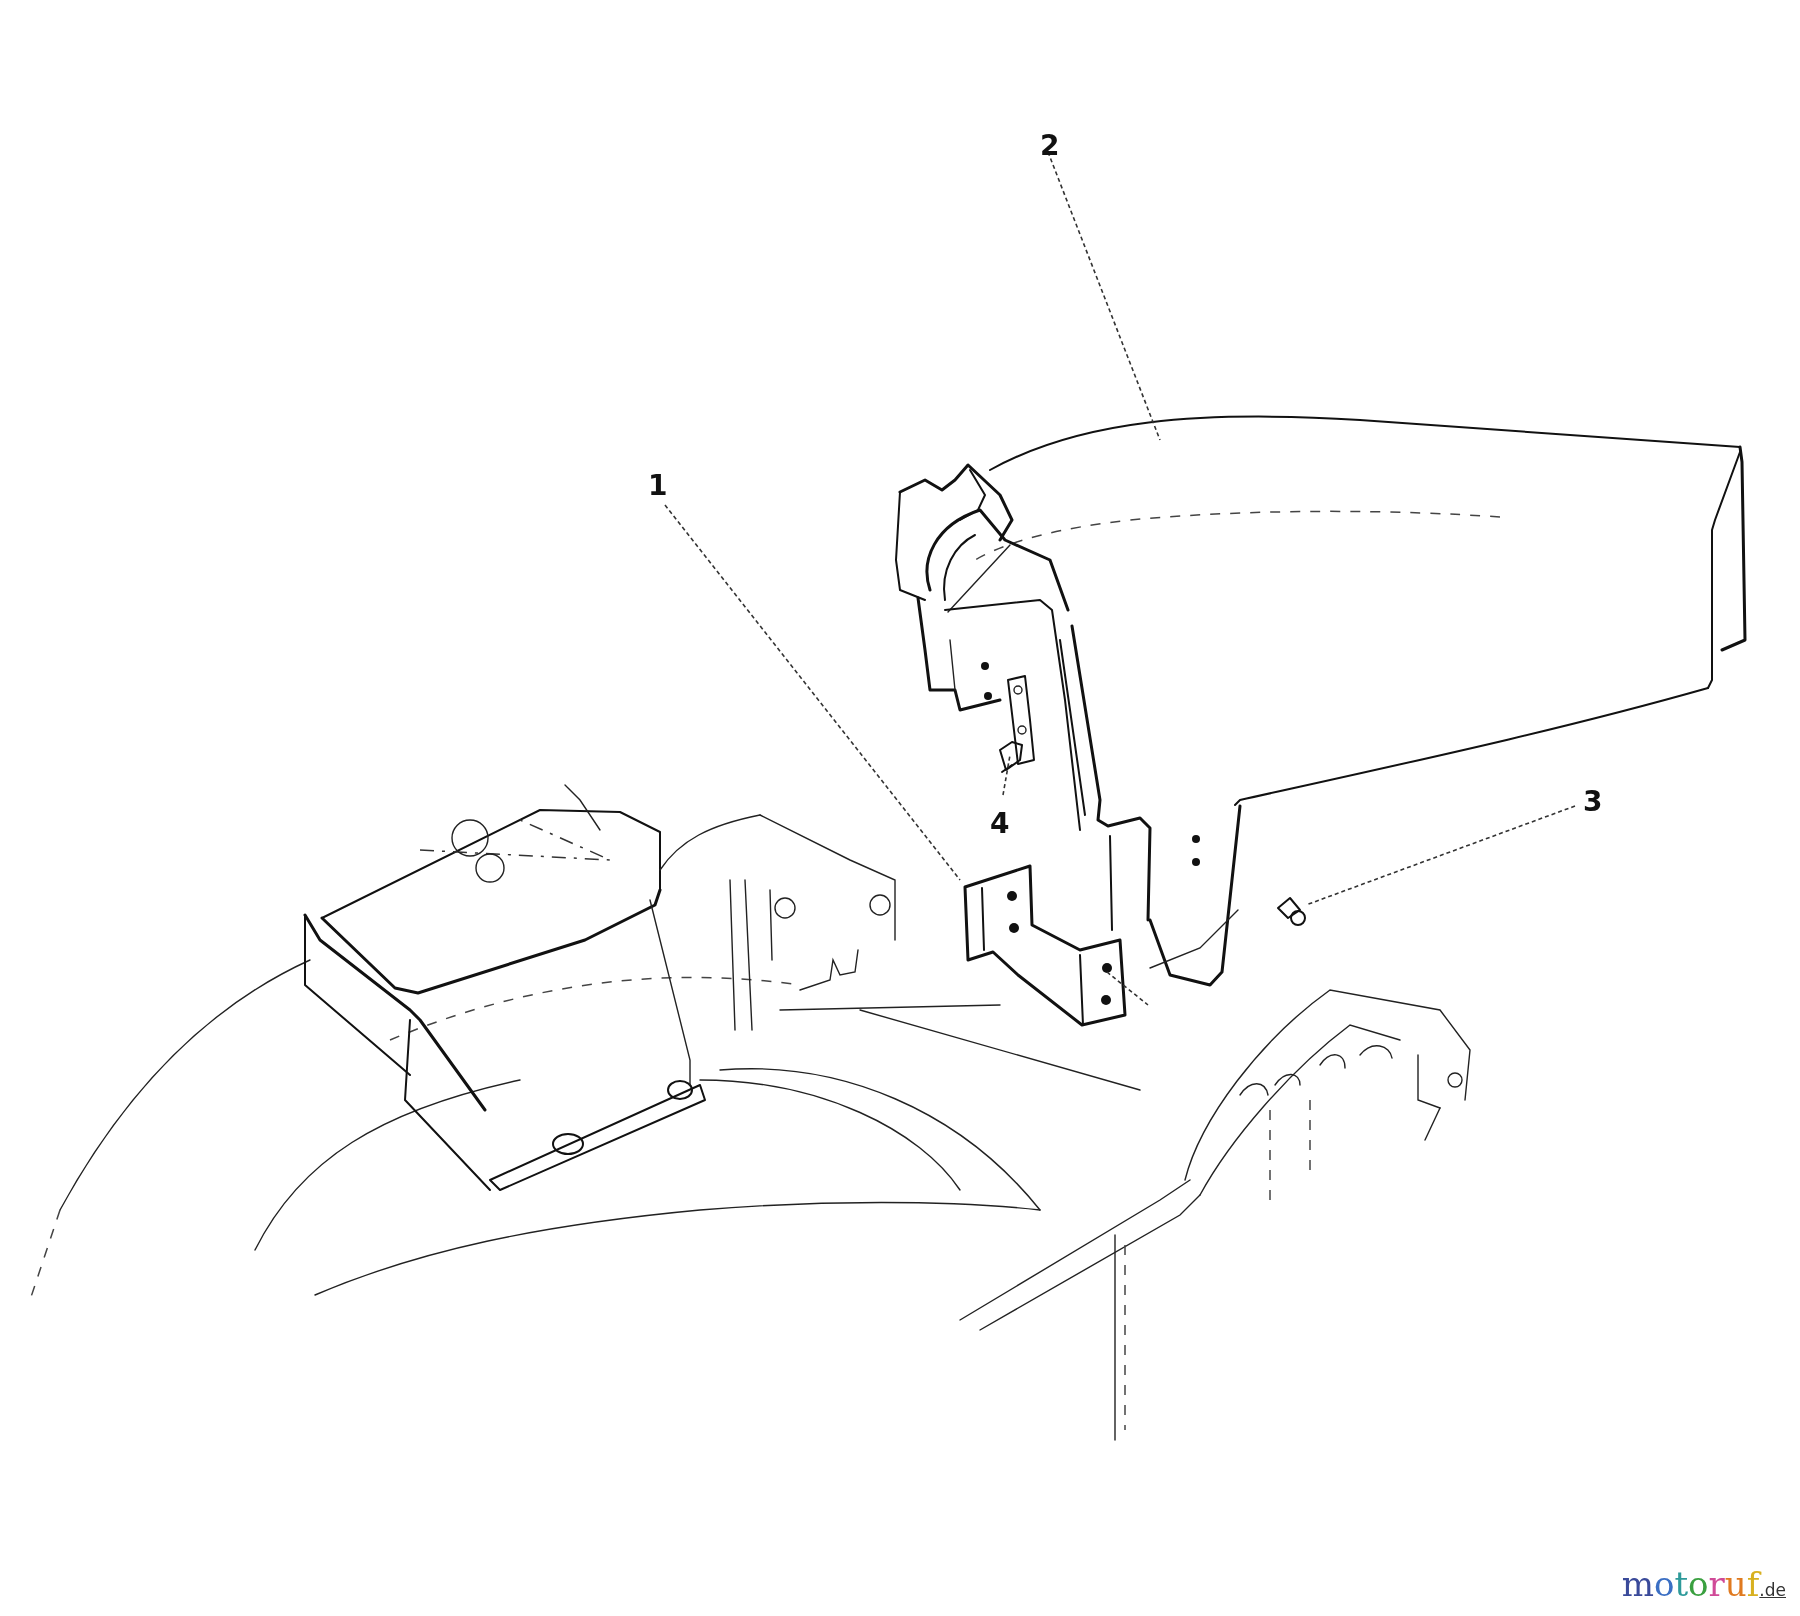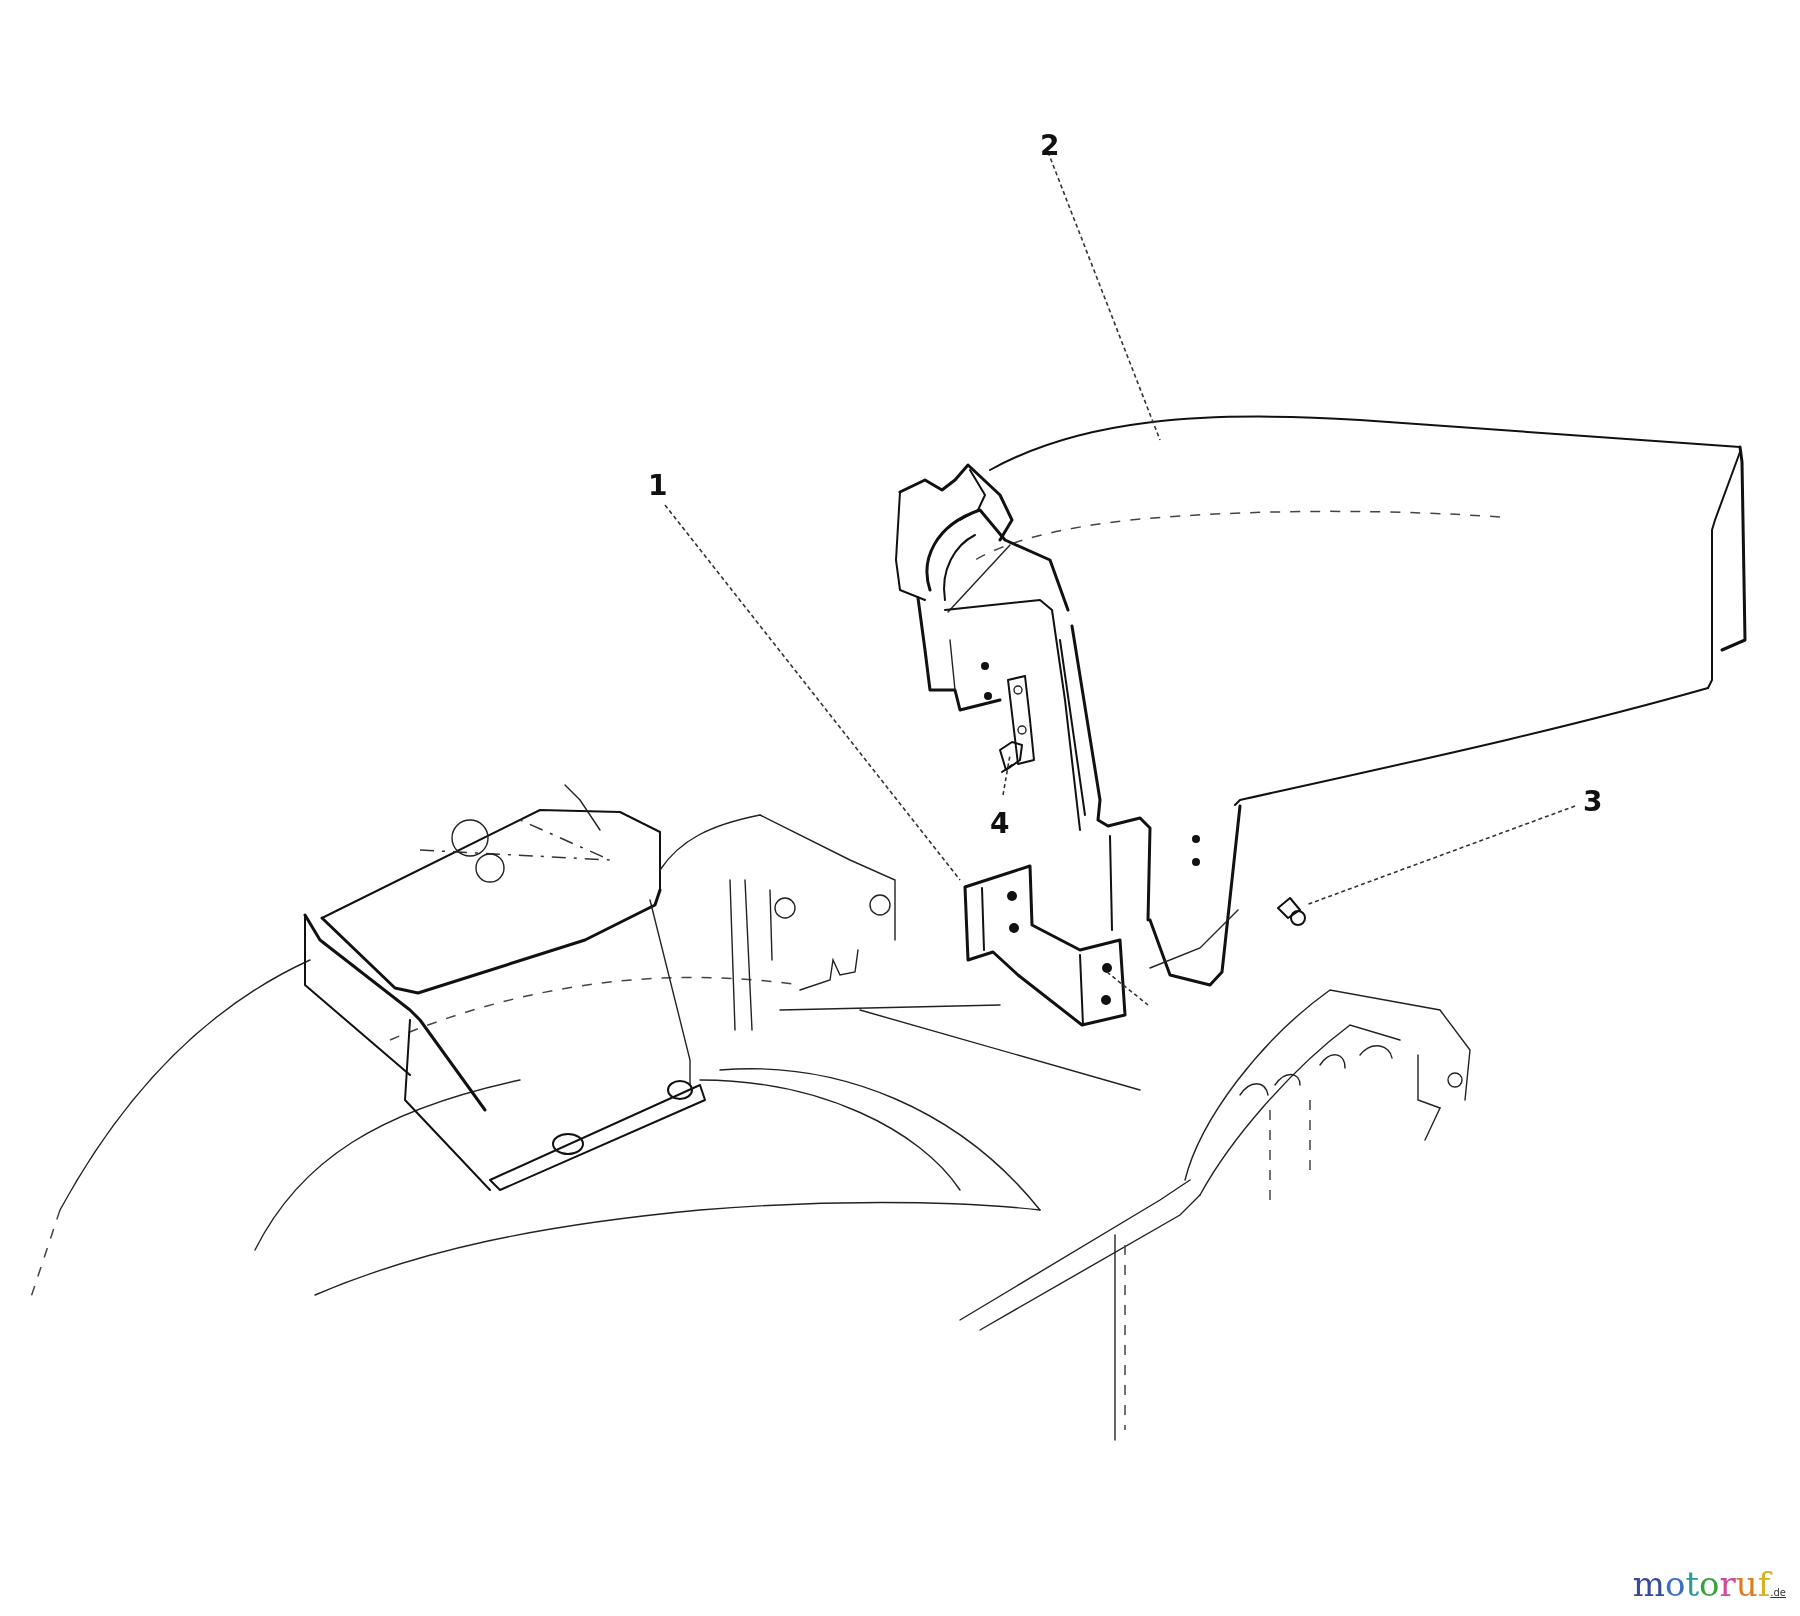--- a/index.html
+++ b/index.html
@@ -1,20 +1,20 @@
 <!DOCTYPE html>
 <html><head>
 <meta charset="utf-8">
 <style>
   html, body { margin:0; padding:0; background:#ffffff; }
   body { width:1800px; height:1616px; position:relative; overflow:hidden; font-family:"Liberation Sans", sans-serif; }
   #stage { position:absolute; left:0; top:0; width:1800px; height:1616px; }
   .callout { position:absolute; font-family:"DejaVu Sans", sans-serif; font-weight:bold; font-size:28px; color:#111; line-height:1; }
   .watermark { position:absolute; right:14px; bottom:12px; font-family:"DejaVu Serif", serif; font-size:34px; letter-spacing:0px; }
-  .watermark .tld { font-family:"DejaVu Sans", sans-serif; font-size:10px; color:#333; font-weight:normal;text-decoration:underline; }
+  .watermark .tld { font-family:"DejaVu Sans", sans-serif; font-size:17px; color:#333; font-weight:normal;text-decoration:underline; }
   svg .thick { stroke:#111; stroke-width:3; fill:none; stroke-linejoin:round; stroke-linecap:round; }
   svg .mid { stroke:#111; stroke-width:2; fill:none; stroke-linejoin:round; stroke-linecap:round; }
   svg .thin { stroke:#222; stroke-width:1.4; fill:none; stroke-linecap:round; }
   svg .dash { stroke:#333; stroke-width:1.5; fill:none; stroke-dasharray:14 8 3 8; }
   svg .dash2 { stroke:#444; stroke-width:1.5; fill:none; stroke-dasharray:10 10; }
   svg .dot { fill:#111; }
   svg .leader { stroke:#333; stroke-width:1.6; fill:none; stroke-dasharray:4 3; }
 </style>
 </head>
 <body>

